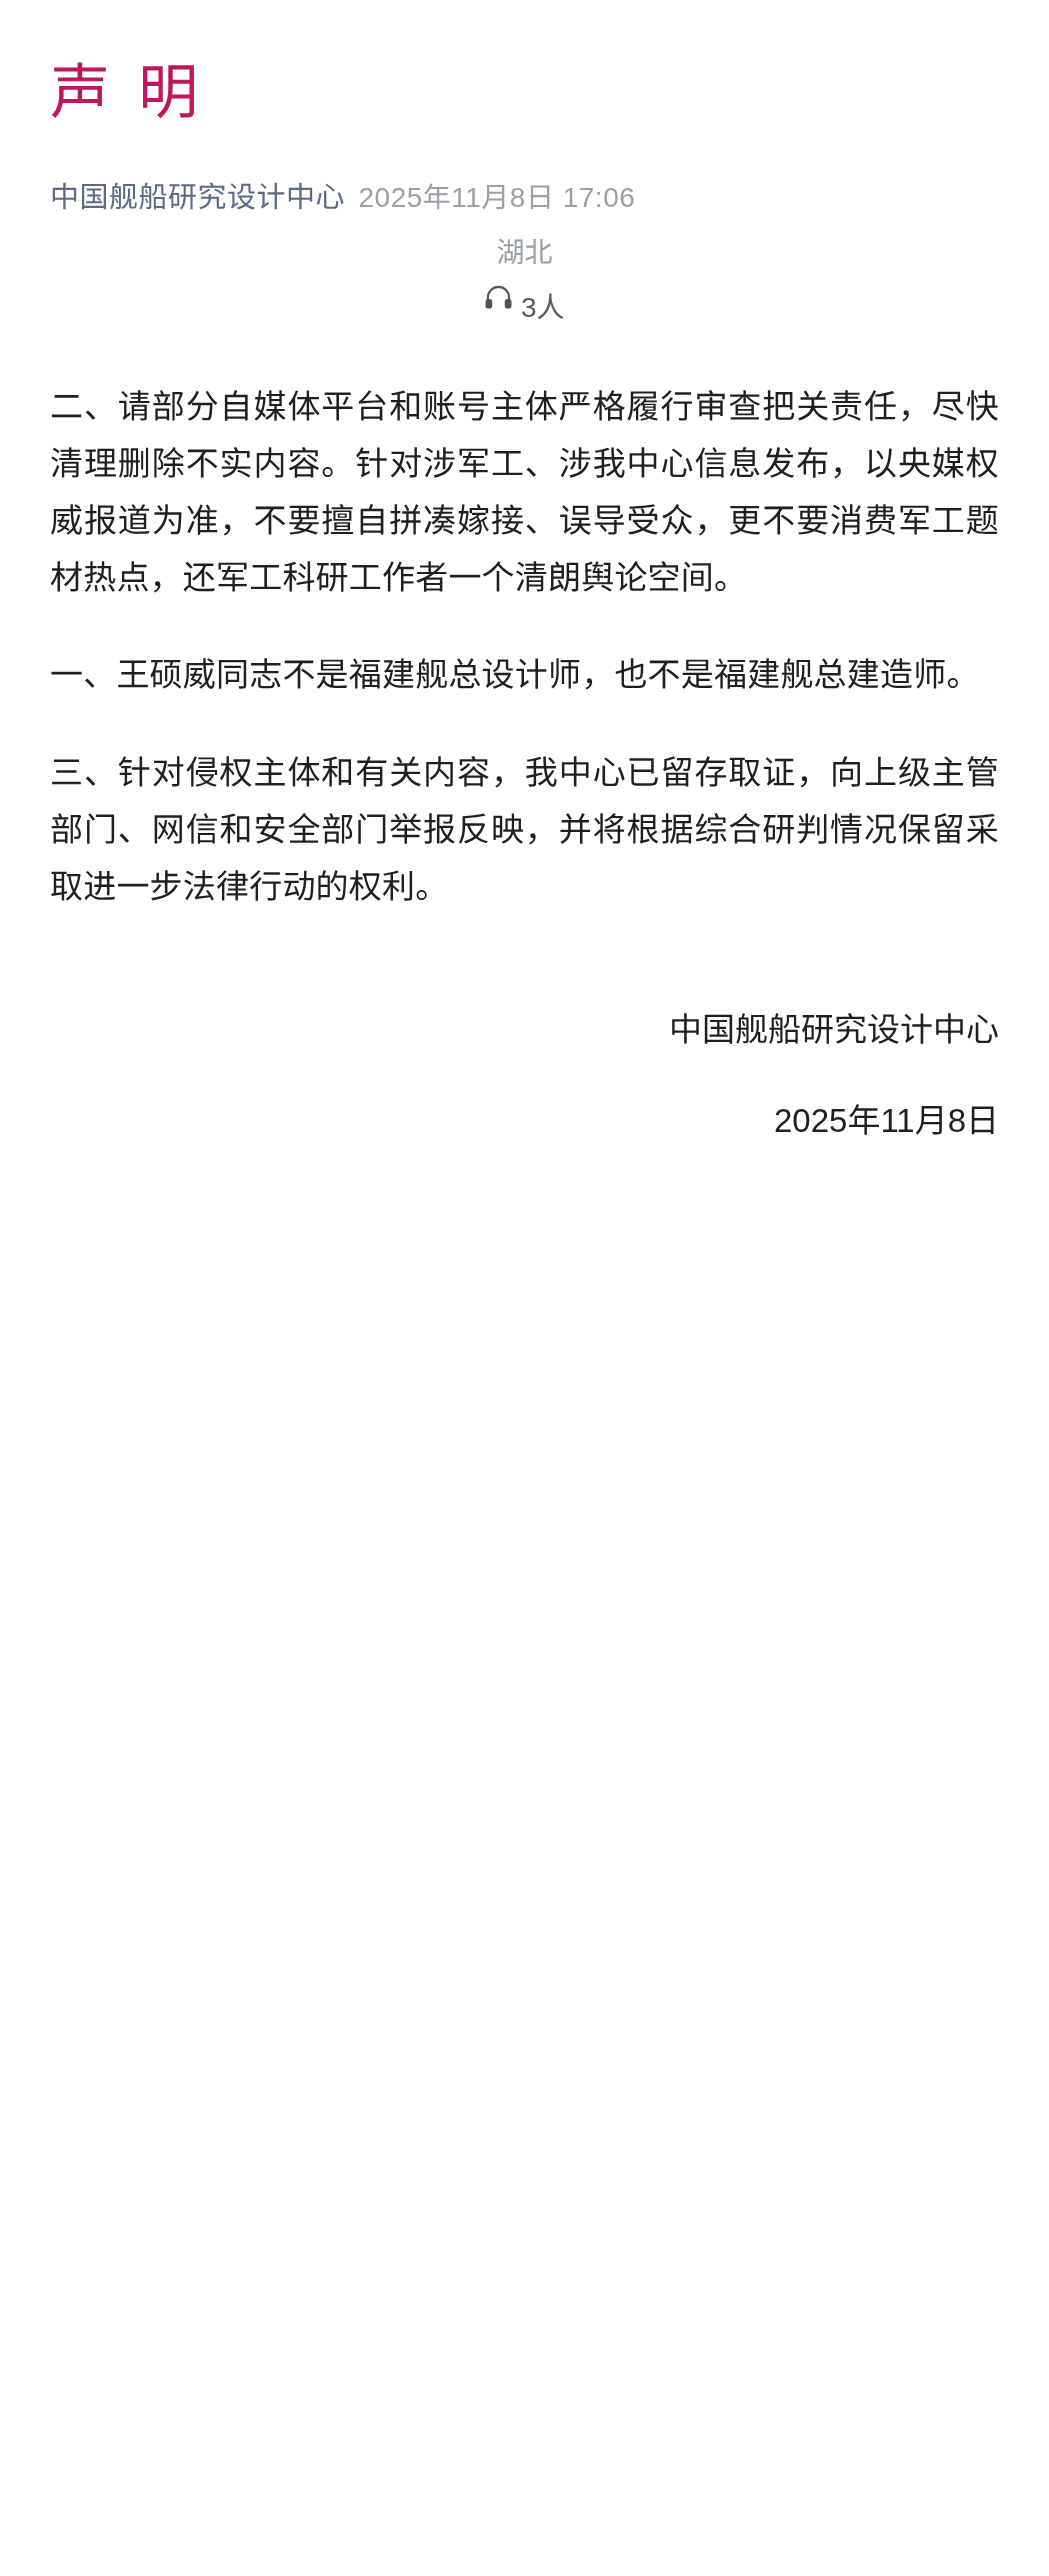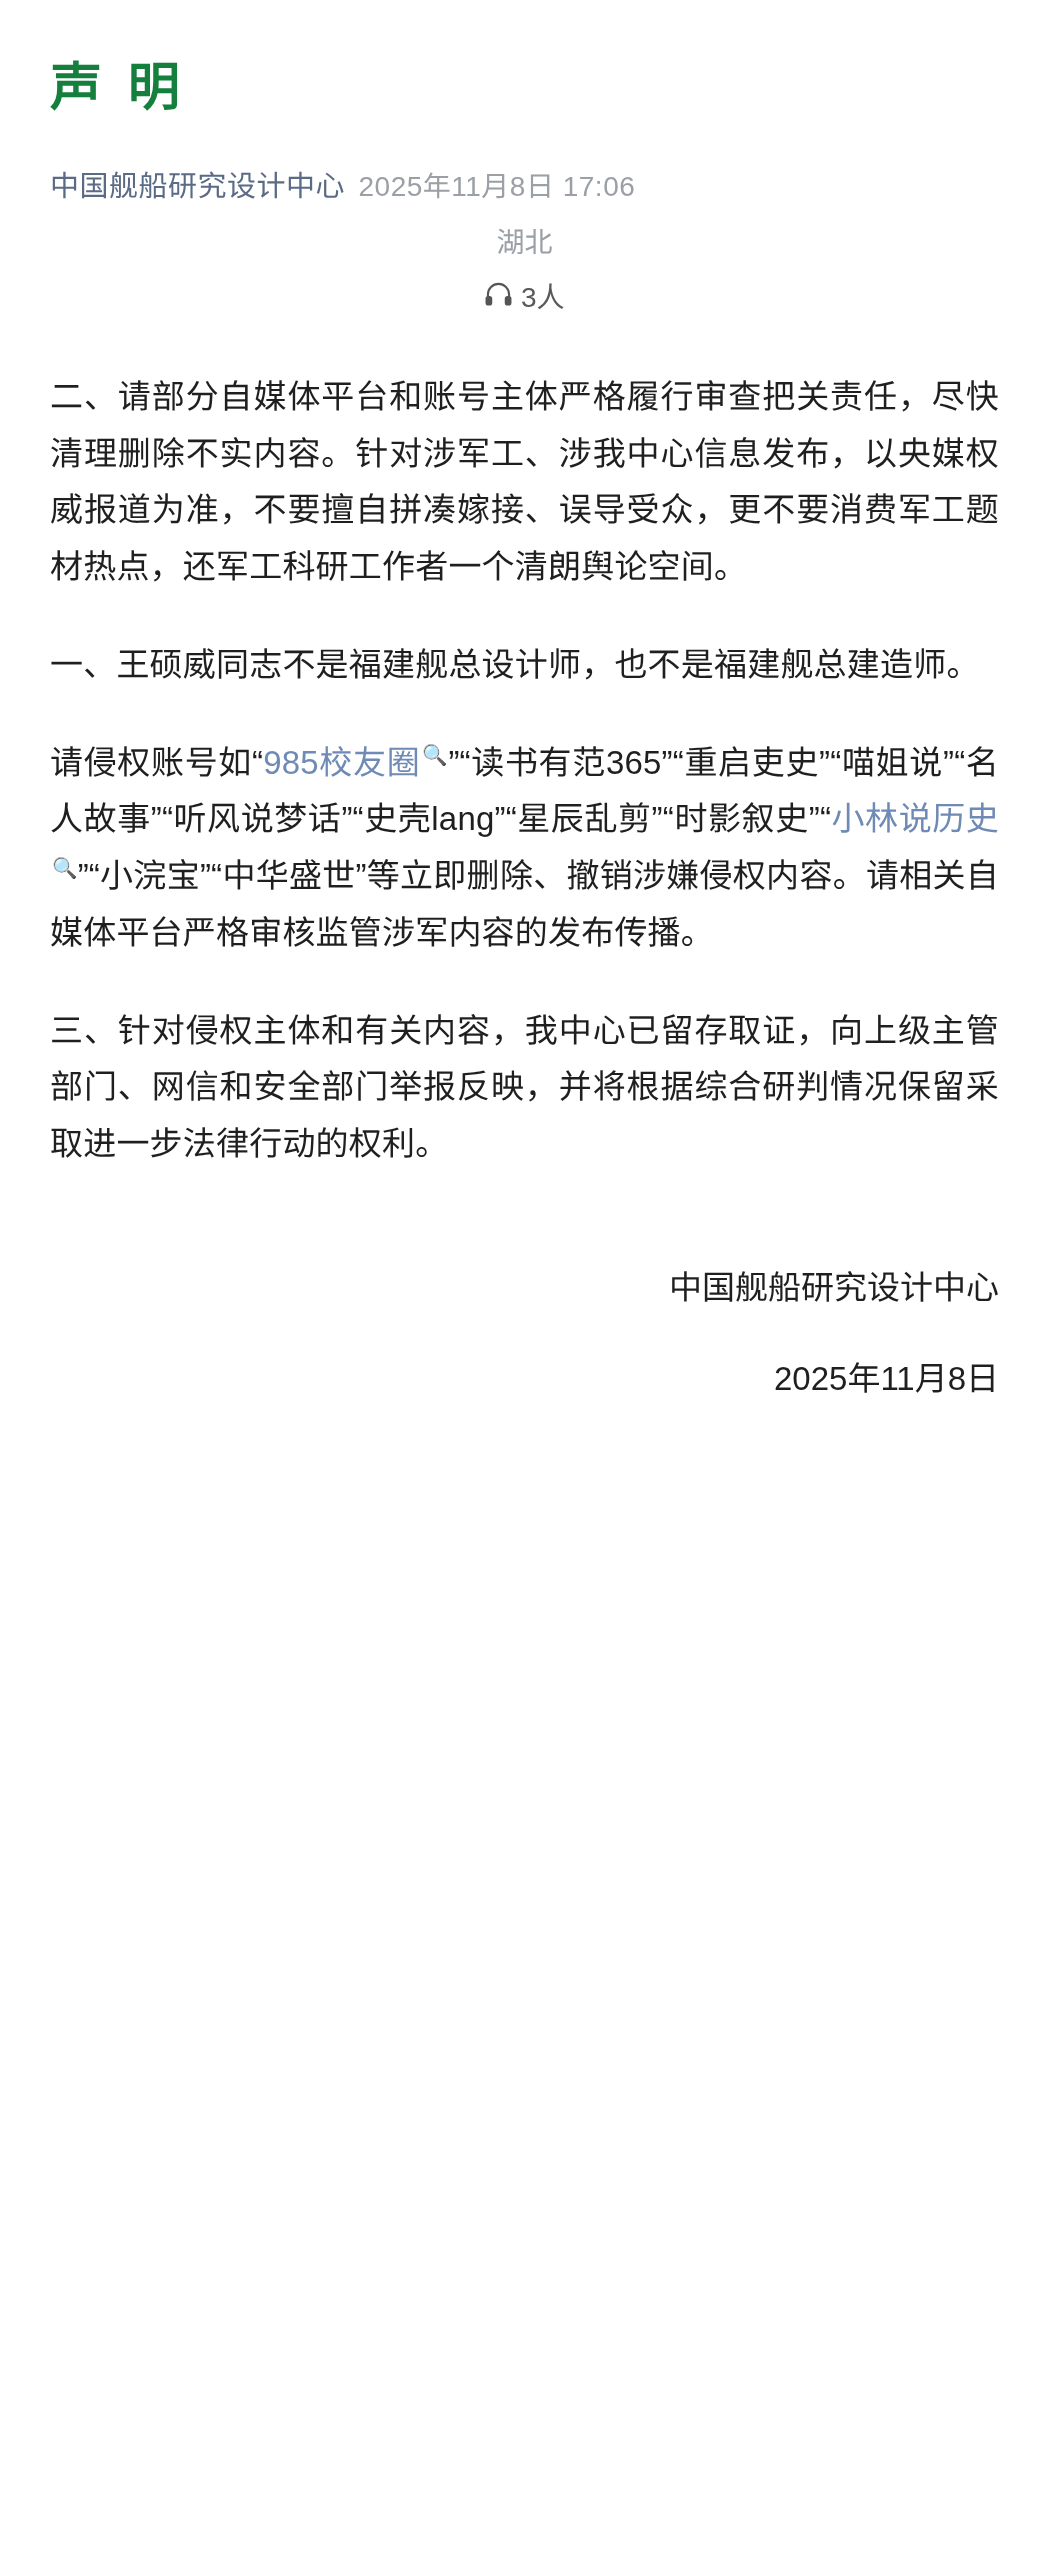--- a/index.html
+++ b/index.html
@@ -17,24 +17,24 @@
   .page {
     width: 1049px;
     min-height: 2576px;
     box-sizing: border-box;
     padding: 42px 50px 39px 50px;
     background: #ffffff;
   }
 
   
   .article-title {
-    font-size: 52px;
-    font-weight: 700;
+    font-size: 60px;
+    font-weight: 400;
     letter-spacing: 5.8px;
-    color: #15803d;
+    color: #be185d;
     line-height: 1.3;
     margin: 11.6px 0 29px 0;
   }
 
   
   .meta-row {
     display: flex;
     align-items: baseline;
     flex-wrap: wrap;
     gap: 13.5px;
@@ -59,21 +59,21 @@
     gap: 15.4px;
     margin-bottom: 54px;
     flex-direction: column;
   }
   .meta-location {
     font-size: 28px;
     color: #9aa0a6;
   }
   .listen-group {
     display: flex;
-    align-items: center;
+    align-items: flex-start;
     gap: 7.7px;
   }
   .headphone-icon {
     width: 29px;
     height: 25px;
     display: inline-block;
     position: relative;
   }
   .headphone-icon svg { display: block; }
   .listen-count {
@@ -136,23 +136,20 @@
         </svg>
       </span>
       <span class="listen-count">3人</span>
     </span>
   </div>
 
   <div class="body-text">
     <p>二、请部分自媒体平台和账号主体严格履行审查把关责任，尽快清理删除不实内容。针对涉军工、涉我中心信息发布，以央媒权威报道为准，不要擅自拼凑嫁接、误导受众，更不要消费军工题材热点，还军工科研工作者一个清朗舆论空间。</p>
     <p>一、王硕威同志不是福建舰总设计师，也不是福建舰总建造师。</p>
 
-    <p>
-      <span>请侵权账号如“</span><span class="link">985校友圈</span><span class="searchmark">🔍</span><span>”“读书有范365”“重启吏史”“喵姐说”“名人故事”“听风说梦话”“史壳lang”“星辰乱剪”“时影叙史”“</span><span class="link">小林说历史</span><span class="searchmark">🔍</span><span>”“小浣宝”“中华盛世”等立即删除、撤销涉嫌侵权内容。请相关自媒体平台严格审核监管涉军内容的发布传播。</span>
-    </p>
 
     <p>三、针对侵权主体和有关内容，我中心已留存取证，向上级主管部门、网信和安全部门举报反映，并将根据综合研判情况保留采取进一步法律行动的权利。</p>
   </div>
 
   <div class="signature">
     <div class="sig-name">中国舰船研究设计中心</div>
     <div class="sig-date">2025年11月8日</div>
   </div>
 
 </div>

